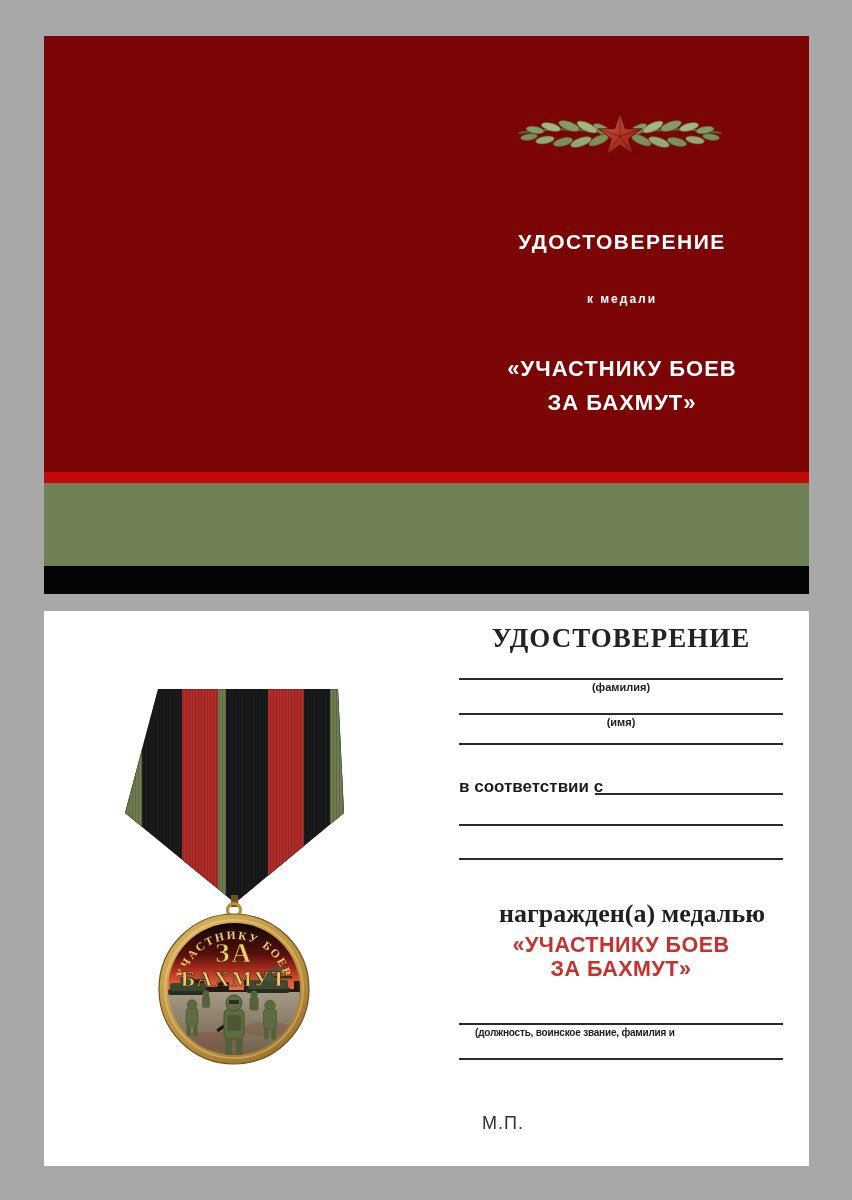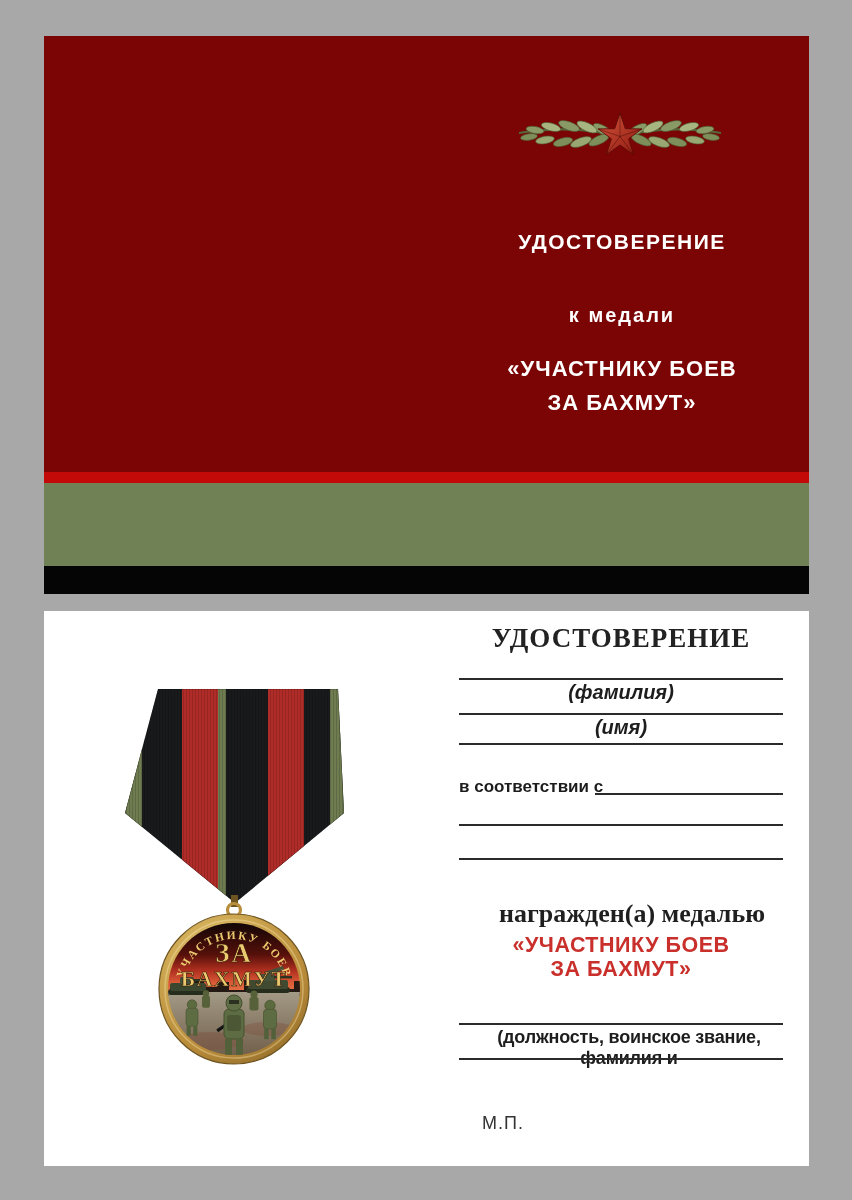--- a/index.html
+++ b/index.html
@@ -17,40 +17,40 @@
   .cover-stripe-red{position:absolute;left:0;right:0;top:436px;height:11px;background:#c40909;}
   .cover-stripe-olive{position:absolute;left:0;right:0;top:447px;height:83px;background:#6f8155;}
   .cover-stripe-black{position:absolute;left:0;right:0;top:530px;height:28px;background:#050505;}
   .cover-emblem{position:absolute;left:471px;top:68px;width:210px;height:66px;}
   .cover-title{
     position:absolute;left:378px;top:194px;width:400px;text-align:center;
     color:#ffffff;font-size:21px;font-weight:bold;letter-spacing:1.5px;
   }
   .cover-subtitle{
     position:absolute;left:378px;top:256px;width:400px;text-align:center;
-    color:#ffffff;font-size:20px;font-weight:bold;letter-spacing:2px;margin-top:12px;
+    color:#ffffff;font-size:12px;font-weight:bold;letter-spacing:2px;
   }
   .cover-medal-name{
     position:absolute;left:378px;top:316px;width:400px;text-align:center;
     color:#ffffff;font-size:22px;font-weight:bold;letter-spacing:1px;line-height:34px;
   }
   
   .page{
     position:absolute;left:44px;top:611px;width:765px;height:555px;
     background:#ffffff;
   }
   .medal-wrap{position:absolute;left:76px;top:78px;width:224px;height:392px;}
   
   .form{position:absolute;left:415px;top:0;width:324px;height:555px;color:#1c1c1c;}
   .cert-title{
     position:absolute;left:0;top:12px;width:100%;text-align:center;
     font-family:"Liberation Serif",serif;font-weight:bold;font-size:27px;letter-spacing:1px;color:#222;
   }
   .blank{position:absolute;left:0;right:0;border-bottom:2px solid #2b2b2b;height:0;}
-  .u-label{position:absolute;left:0;width:100%;text-align:center;font-size:20px;font-weight:bold;color:#1d1d1d;font-style:italic;}
+  .u-label{position:absolute;left:0;width:100%;text-align:center;font-size:11px;font-weight:bold;color:#1d1d1d;}
   .accordance-label{position:absolute;left:0;top:166px;font-size:17px;font-weight:bold;}
   .accordance-line{position:absolute;left:136px;right:0;top:182px;border-bottom:2px solid #2b2b2b;}
   .date-row{
     position:absolute;left:0;right:0;top:260px;height:24px;
     display:flex;align-items:flex-end;font-size:17px;font-weight:bold;color:#1c1c1c;
   }
   .date-row .seg{border-bottom:2px solid #2b2b2b;display:inline-block;}
   .d-from{margin-right:5px;}
   .d-q{width:38px;text-align:center;font-size:15px;line-height:14px;}
   .d-main{width:130px;margin-left:10px;}
@@ -59,21 +59,21 @@
   .d-num{font-size:16px;}
   .d-tail{flex:1;margin-left:2px;}
   .awarded{
     position:absolute;left:11px;top:288px;width:100%;text-align:center;
     font-family:"Liberation Serif",serif;font-weight:bold;font-size:26px;color:#1f1f1f;
   }
   .red-title{
     position:absolute;left:0;width:100%;text-align:center;
     color:#c9302c;font-size:21.5px;font-weight:bold;letter-spacing:0.5px;
   }
-  .caption{position:absolute;left:8px;width:100%;text-align:center;font-size:18px;font-weight:bold;color:#1d1d1d;letter-spacing:-0.2px;}
+  .caption{position:absolute;left:16px;width:100%;font-size:10px;font-weight:bold;color:#1d1d1d;letter-spacing:-0.2px;}
   .stamp{position:absolute;left:438px;top:502px;font-size:18px;color:#333;letter-spacing:1px;}
 </style>
 </head>
 <body>
 
 <div class="cover">
 
   <svg class="cover-emblem" viewBox="0 0 210 66">
     <defs>
       <linearGradient id="starG" x1="0" y1="0" x2="1" y2="1">

